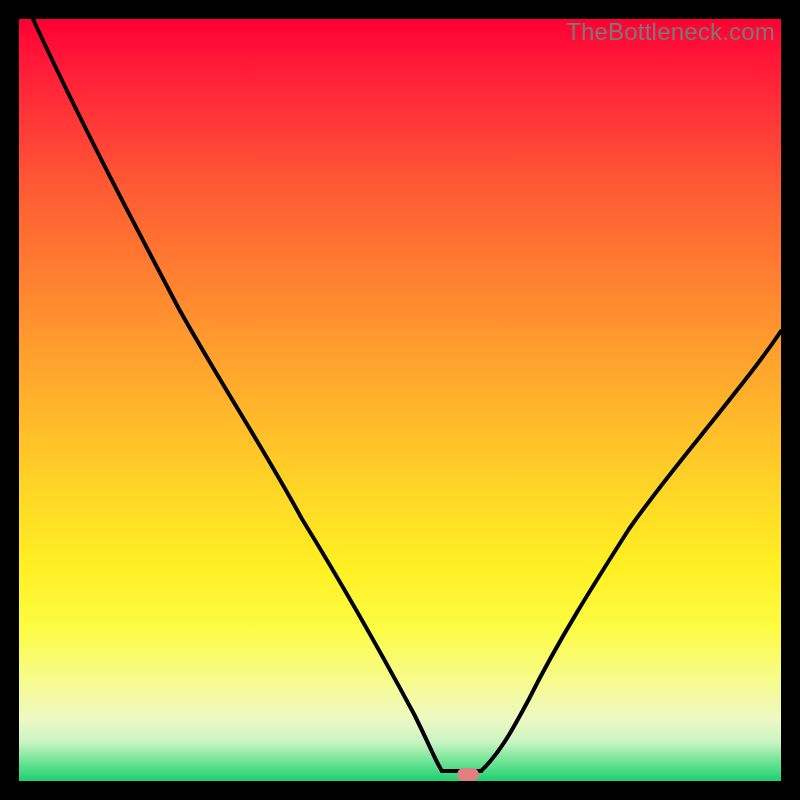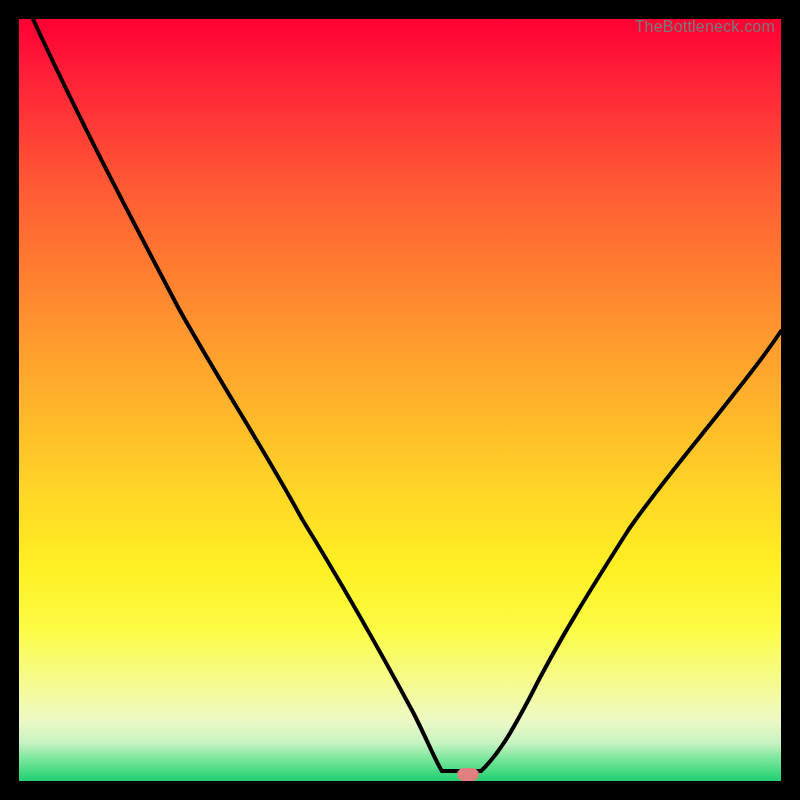--- a/index.html
+++ b/index.html
@@ -42,21 +42,21 @@
       #c8f3c3 95%,
       #7ee79c 97%,
       #1ed070 100%
     );
   }
   .watermark {
     position: absolute;
     right: 6px;
     top: -1px;
     font-family: Arial, Helvetica, sans-serif;
-    font-size: 16px;
+    font-size: 24px;
     color: #7a7a7a;
     letter-spacing: 0.2px;
     user-select: none;
   }
   svg.curve {
     position: absolute;
     left: 0;
     top: 0;
     width: 762px;
     height: 762px;

